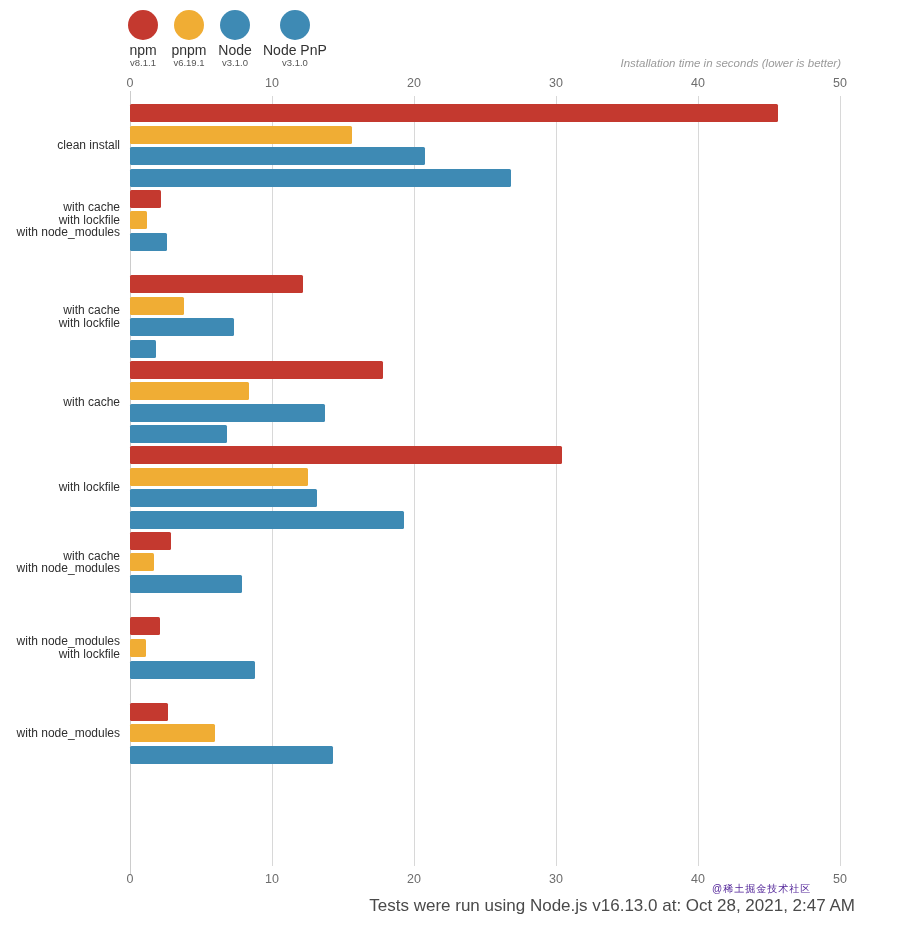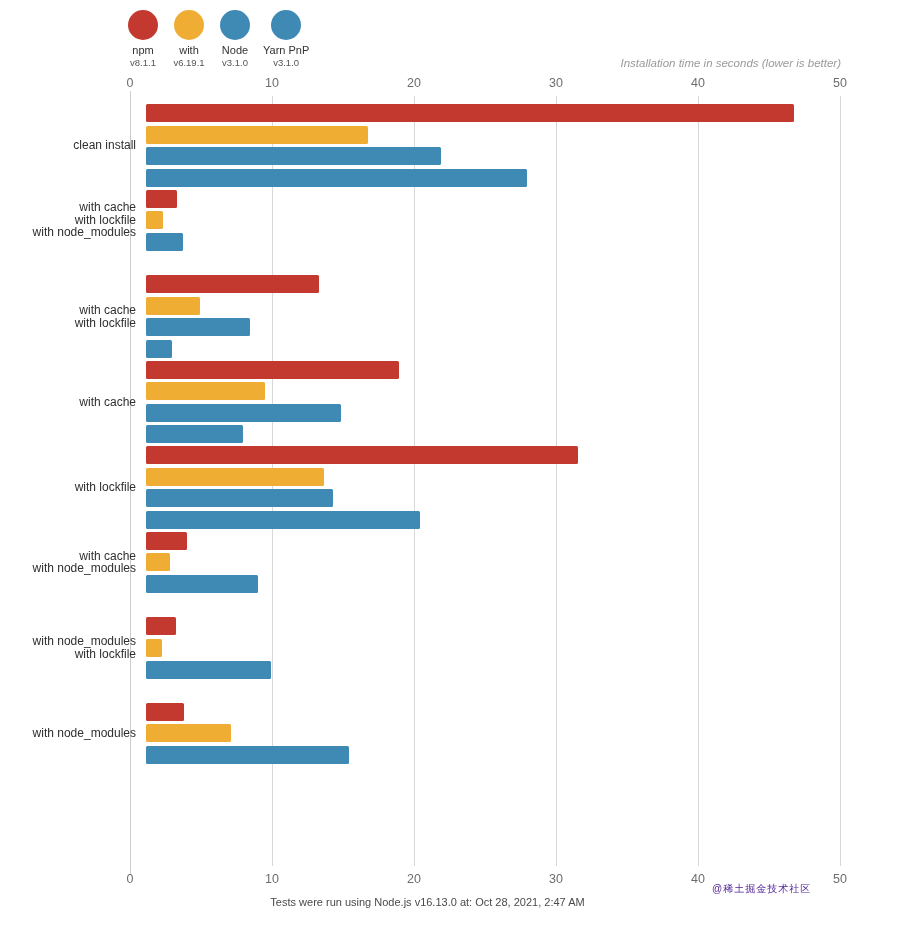--- a/index.html
+++ b/index.html
@@ -39,21 +39,21 @@
     margin-right: 10px;
     min-width: 36px;
   }
   .legend-swatch {
     width: 30px;
     height: 30px;
     border-radius: 50%;
     margin-bottom: 4px;
   }
   .legend-name {
-    font-size: 11px;
+    font-size: 14px;
     color: #333333;
     line-height: 13px;
     white-space: nowrap;
   }
   .legend-version {
     font-size: 9.5px;
     color: #555555;
     line-height: 12px;
     white-space: nowrap;
   }
@@ -99,21 +99,21 @@
     color: #6d6d6d;
     transform: translateX(-50%);
     white-space: nowrap;
   }
   .ticks-top { position: absolute; left: 130px; top: 76px; width: 710px; height: 16px; }
   .ticks-bottom { position: absolute; left: 130px; top: 872px; width: 710px; height: 16px; }
 
   
   .group {
     position: absolute;
-    left: 16px;
+    left: 0;
     width: 100%;
     padding-left: 28px;
   }
   .bar {
     position: absolute;
     height: 18px;
     border-radius: 1.5px;
   }
   .group-label {
     position: absolute;
@@ -124,22 +124,22 @@
     white-space: nowrap;
   }
   .group-label span { display: block; }
 
   
   .footnote {
     position: absolute;
     left: 0;
     top: 896px;
     width: 855px;
-    text-align: center;
-    font-size: 11px;
+    text-align: right;
+    font-size: 17px;
     color: #4a4a4a;
     white-space: nowrap;
   }
   .watermark {
     position: absolute;
     left: 712px;
     top: 882px;
     font-size: 10px;
     color: #4c1d95;
     letter-spacing: 1px;
@@ -153,31 +153,31 @@
 <div id="chart-root">
 
   <div class="legend" id="legend">
       <div class="legend-item">
         <div class="legend-swatch" style="background: rgb(196, 57, 47);"></div>
         <div class="legend-name">npm</div>
         <div class="legend-version">v8.1.1</div>
       </div>
       <div class="legend-item">
         <div class="legend-swatch" style="background: rgb(240, 173, 52);"></div>
-        <div class="legend-name">with</div>
+        <div class="legend-name">pnpm</div>
         <div class="legend-version">v6.19.1</div>
       </div>
       <div class="legend-item">
         <div class="legend-swatch" style="background: rgb(62, 138, 180);"></div>
         <div class="legend-name">Node</div>
         <div class="legend-version">v3.1.0</div>
       </div>
       <div class="legend-item">
         <div class="legend-swatch" style="background: rgb(62, 138, 180);"></div>
-        <div class="legend-name">Yarn PnP</div>
+        <div class="legend-name">Node PnP</div>
         <div class="legend-version">v3.1.0</div>
       </div>
     </div>
 
   <div class="axis-title">Installation time in seconds (lower is better)</div>
 
   <div class="ticks-top" id="ticks-top">
       <div class="tick-label" style="left: 0px;">0</div>
       <div class="tick-label" style="left: 142px;">10</div>
       <div class="tick-label" style="left: 284px;">20</div>

